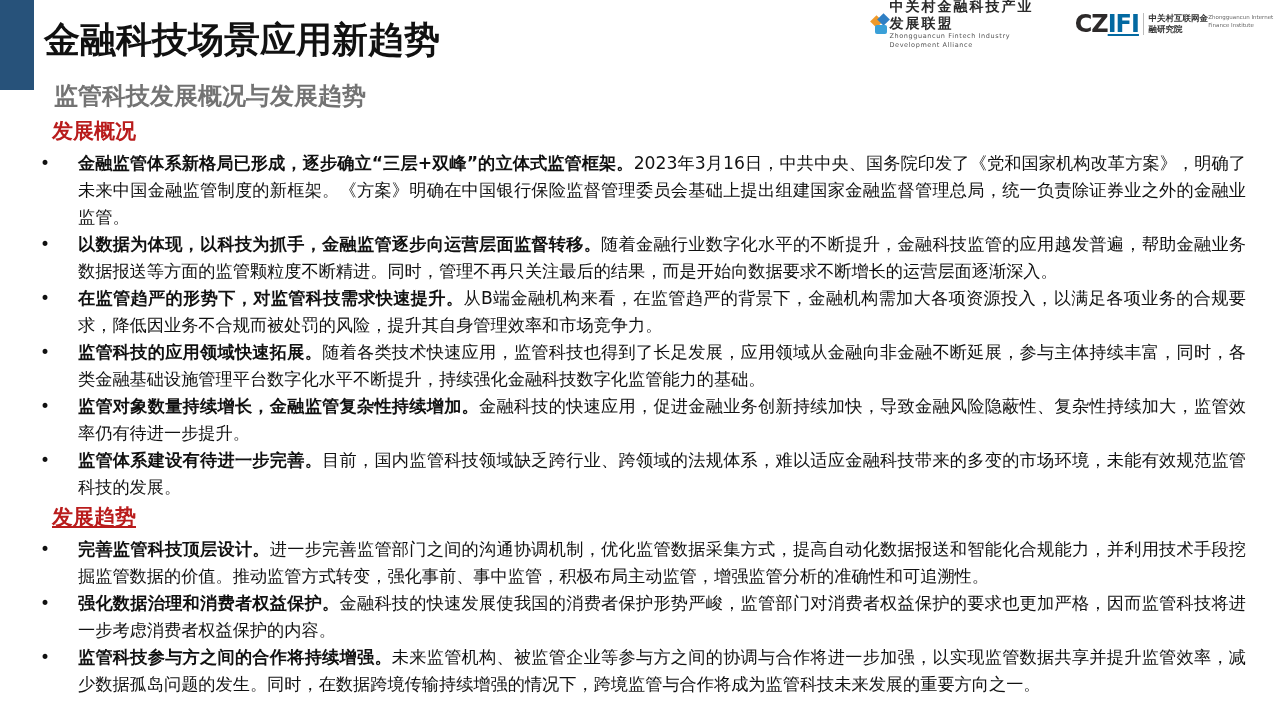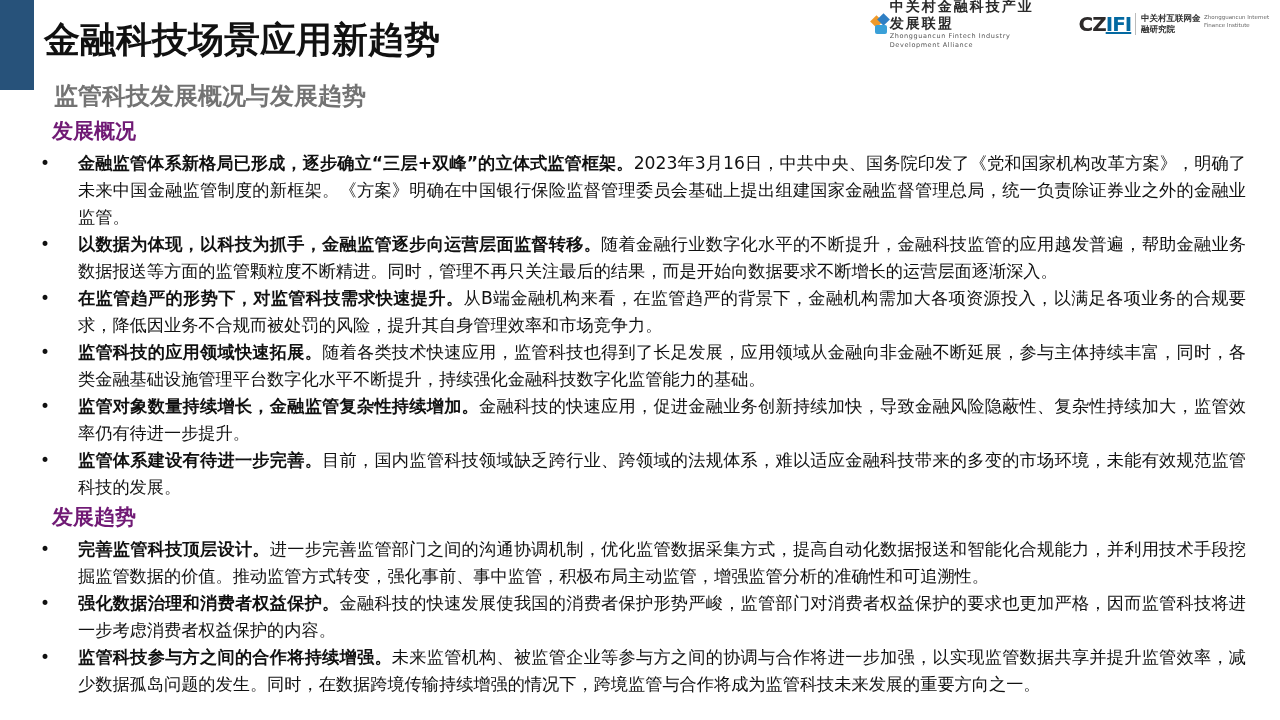--- a/index.html
+++ b/index.html
@@ -14,33 +14,33 @@
   .logo1 { display: flex; align-items: center; }
   .logo1-mark { width: 18px; height: 22px; position: relative; margin-right: 4px; }
   .logo1-mark .a { position: absolute; left: 0; top: 4px; width: 9px; height: 9px; background: #f09a2a; transform: rotate(45deg); }
   .logo1-mark .b { position: absolute; left: 7px; top: 2px; width: 9px; height: 9px; background: #2f7fc4; transform: rotate(45deg); }
   .logo1-mark .c { position: absolute; left: 3px; top: 12px; width: 12px; height: 9px; background: #3aa0d8; border-radius: 2px; }
   .logo1-text { display: flex; flex-direction: column; }
   .logo1-cn { font-size: 14px; font-weight: bold; color: #2a2a2a; letter-spacing: 2px; line-height: 17px; }
   .logo1-en { font-size: 6.5px; color: #555; letter-spacing: 0.6px; line-height: 9px; }
 
   .logo2 { display: flex; align-items: center; margin-left: 10px; }
-  .logo2-mark { display: flex; align-items: center; font-family: "DejaVu Sans", sans-serif; font-weight: bold; font-size: 20px; line-height: 24px; letter-spacing: -1px; margin-left: 20px; }
+  .logo2-mark { display: flex; align-items: center; font-family: "DejaVu Sans", sans-serif; font-weight: bold; font-size: 24px; line-height: 24px; letter-spacing: -1px; margin-left: 20px; }
   .logo2-mark .dark { color: #2d2a2a; }
   .logo2-mark .red { color: #0369a1; text-decoration: underline; }
   .logo2-sep { width: 1px; height: 22px; background: #bbb; margin: 0 5px 0 4px; }
   .logo2-text { display: flex; flex-direction: row; }
   .logo2-cn { font-size: 8.5px; font-weight: bold; color: #333; line-height: 11px; }
   .logo2-en { font-size: 5.5px; color: #666; line-height: 8px; }
 
   .section-title { position: absolute; left: 54px; top: 80px; font-size: 24px; font-weight: bold; color: #737373; }
 
-  .sub-heading { position: absolute; left: 52px; font-size: 21px; font-weight: bold; color: #701a75; }
+  .sub-heading { position: absolute; left: 52px; font-size: 21px; font-weight: bold; color: #b91c1c; }
   .sub-h1 { top: 117px; }
-  .sub-h2 { top: 503px; }
+  .sub-h2 { top: 503px; text-decoration: underline; }
 
   .bullets { position: absolute; left: 36px; width: 1210px; list-style: none; }
   .bullets-1 { top: 150px; }
   .bullets-2 { top: 536px; }
   .bullet { position: relative; padding-left: 42px; font-size: 17.2px; line-height: 27px; color: #111; text-align: justify; margin-bottom: 0; }
   .bullet .dot { position: absolute; left: 4px; top: 0; font-size: 17px; }
   .bullet .lead { font-weight: bold; }
 </style>
 </head>
 <body>

